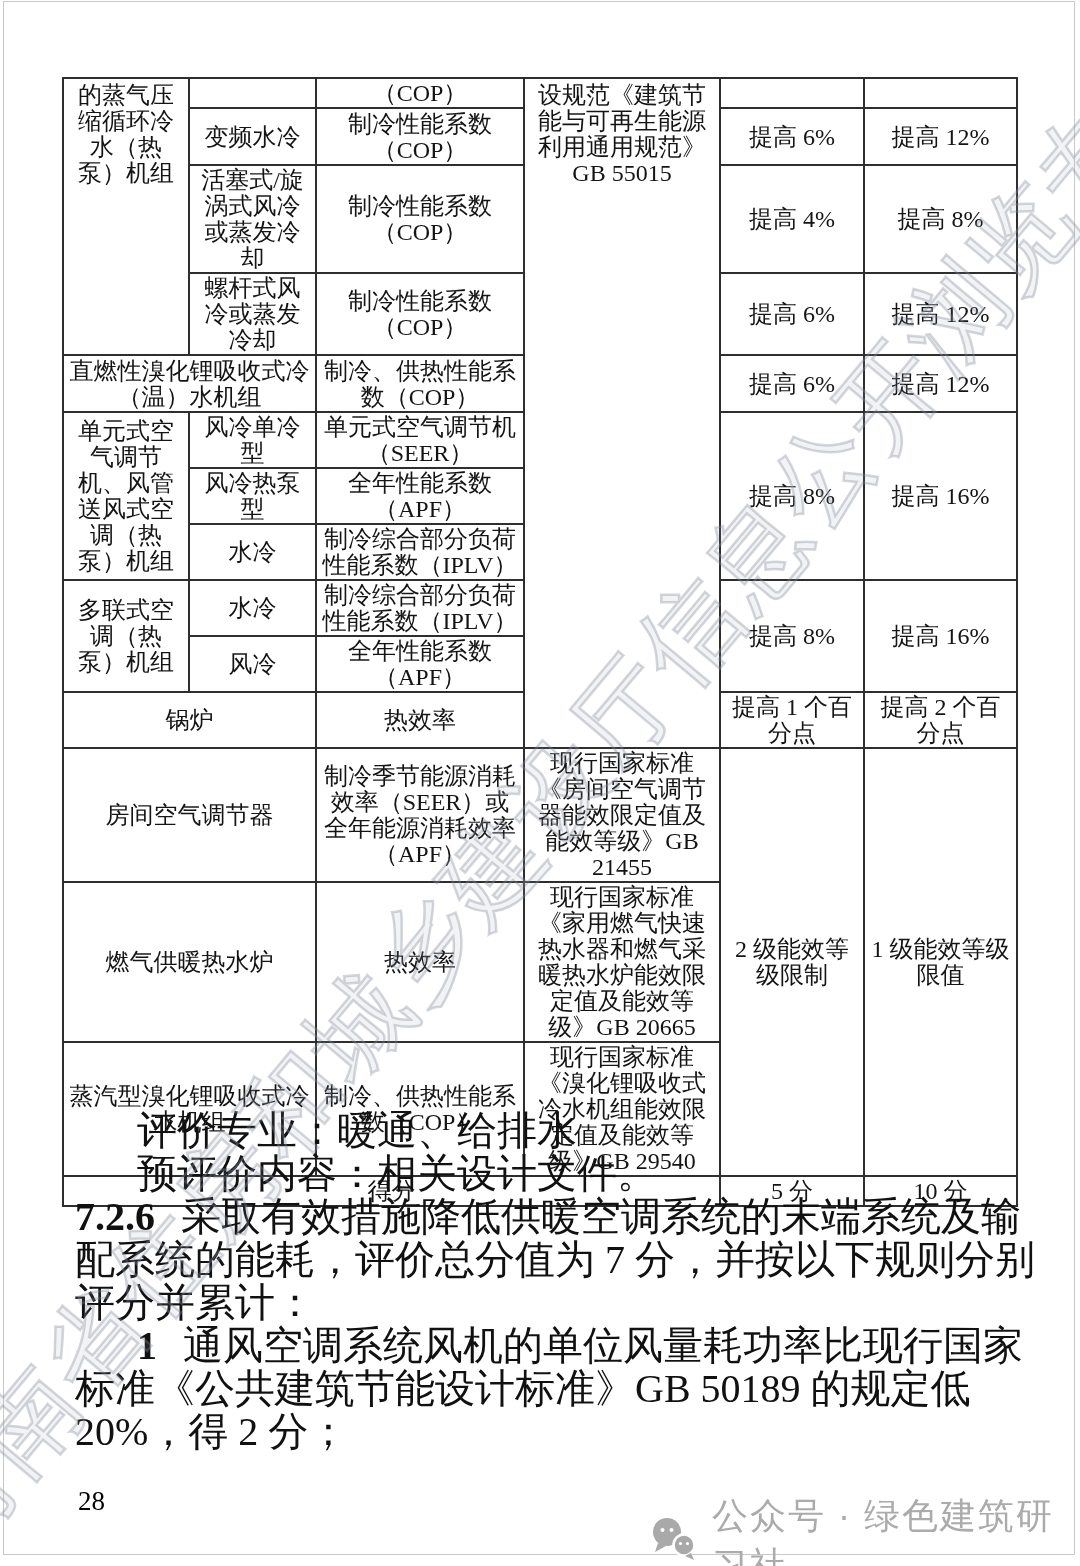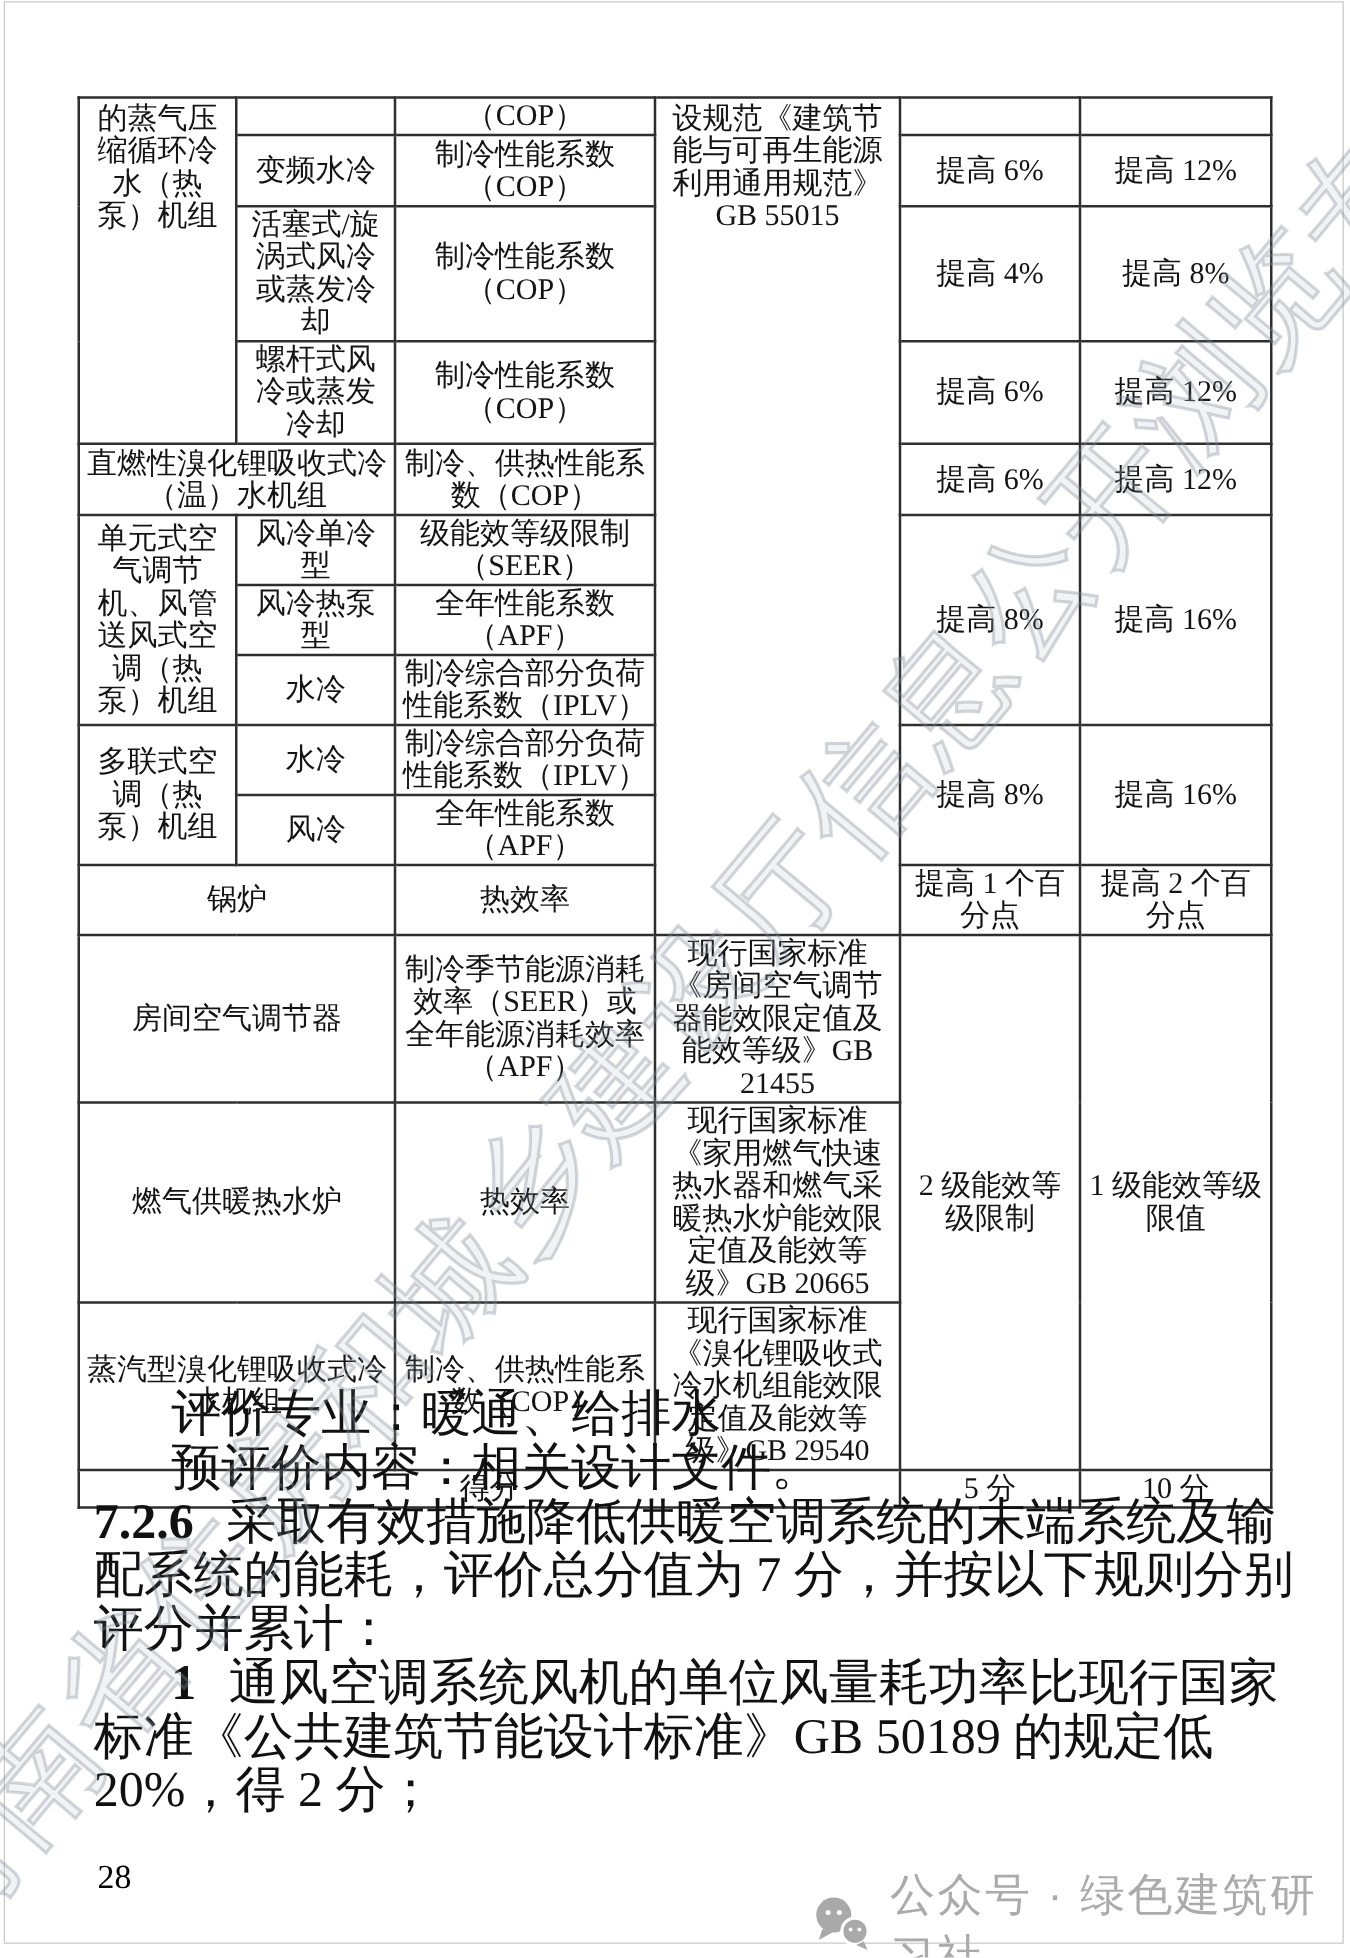--- a/index.html
+++ b/index.html
@@ -119,21 +119,21 @@
     </tr>
     <tr class="r4">
       <td colspan="2">直燃性溴化锂吸收式冷（温）水机组</td>
       <td>制冷、供热性能系数（COP）</td>
       <td>提高 6%</td>
       <td>提高 12%</td>
     </tr>
     <tr class="r5">
       <td rowspan="3">单元式空气调节机、风管送风式空调（热泵）机组</td>
       <td>风冷单冷型</td>
-      <td>级能效等级限制（SEER）</td>
+      <td>单元式空气调节机（SEER）</td>
       <td rowspan="3">提高 8%</td>
       <td rowspan="3">提高 16%</td>
     </tr>
     <tr class="r6">
       <td>风冷热泵型</td>
       <td>全年性能系数（APF）</td>
     </tr>
     <tr class="r7">
       <td>水冷</td>
       <td>制冷综合部分负荷性能系数（IPLV）</td>

